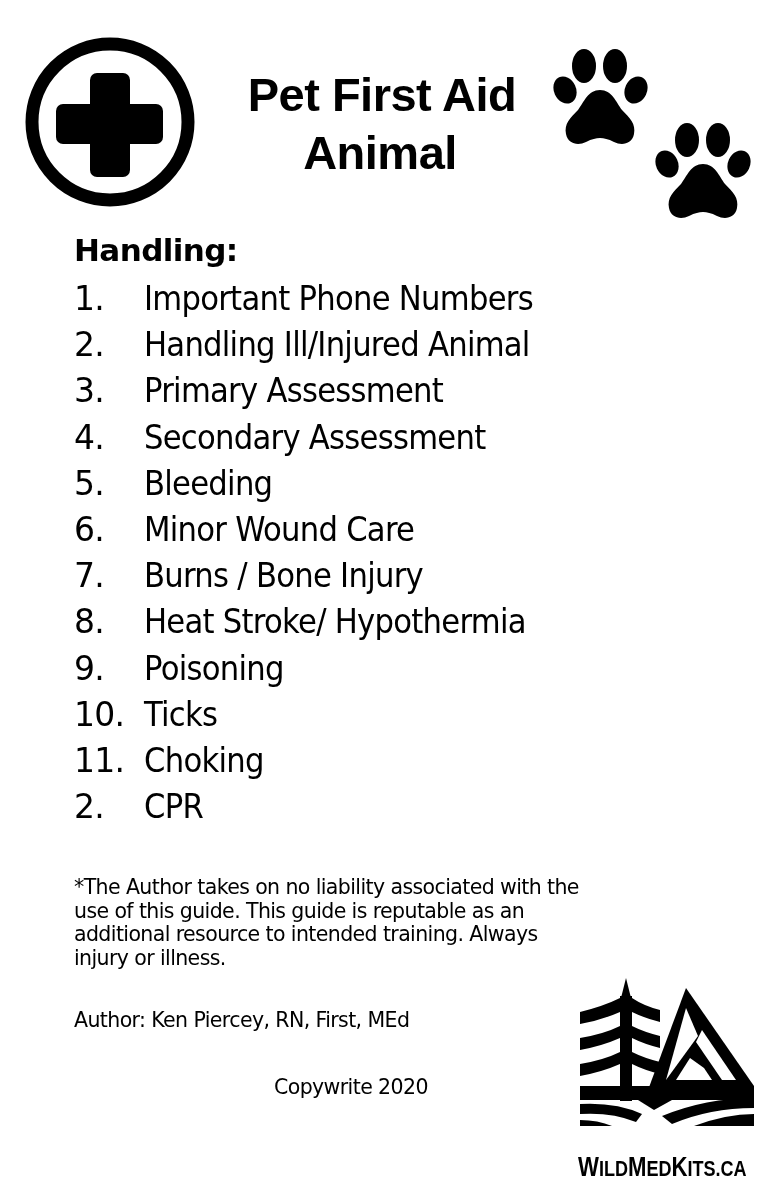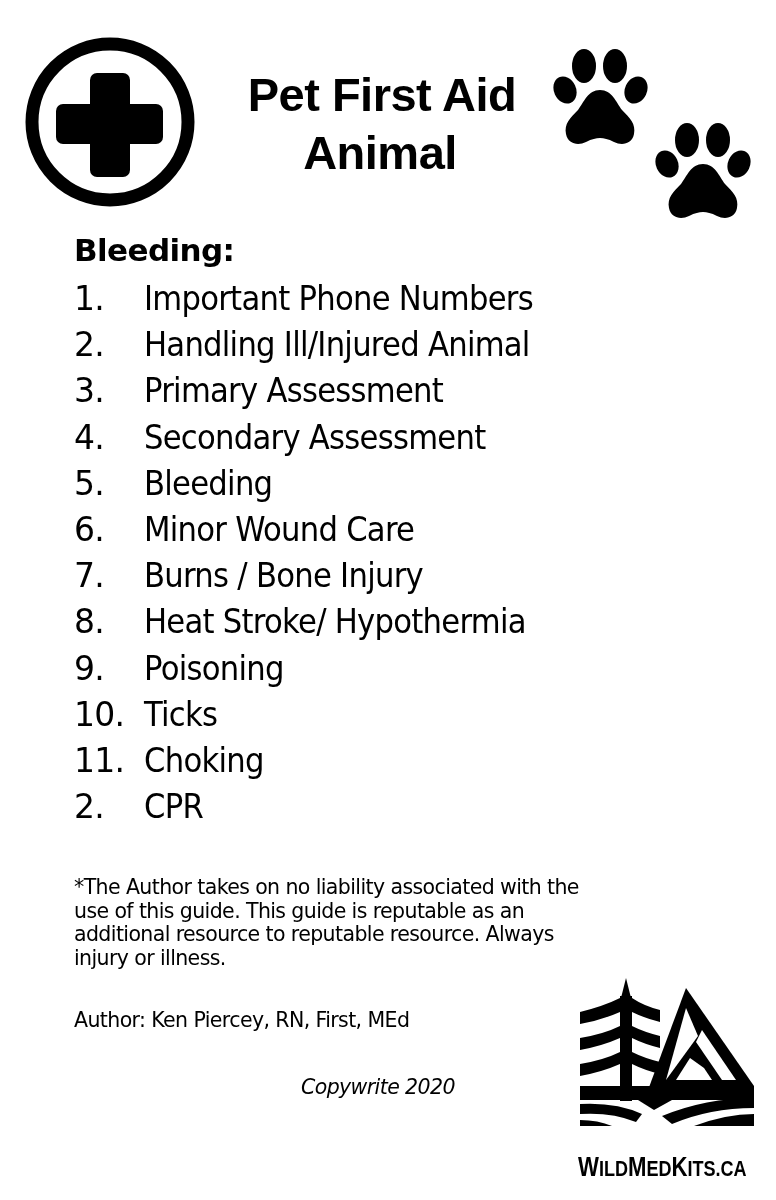--- a/index.html
+++ b/index.html
@@ -71,26 +71,25 @@
       margin: 0;
     }
     .author {
       left: 74px; top: 1007px;
       font-family: "DejaVu Sans", sans-serif;
       font-size: 20.5px;
       line-height: 26px;
       letter-spacing: -0.6px;
     }
     .copyright {
-      left: 301px; top: 1074px;
+      left: 274px; top: 1074px;
       font-family: "DejaVu Sans", sans-serif;
       font-size: 20.5px;
       line-height: 26px;
       letter-spacing: -0.6px;
-      font-style: italic;
     }
 
     .brand-logo { left: 576px; top: 976px; width: 178px; height: 150px; }
     .brand-name {
       left: 578px; top: 1150px;
       width: 176px;
       text-align: center;
       font-family: "Liberation Sans", sans-serif;
       font-weight: bold;
       font-size: 27px;
@@ -124,21 +123,21 @@
   <path d="M48 46 C60 46 64 58 70 66 C78 74 84 80 82 90 C80 100 70 102 62 98 C56 95 52 94 48 94 C44 94 40 95 34 98 C26 102 16 100 14 90 C12 80 18 74 26 66 C32 58 36 46 48 46 Z" fill="#000"></path>
 </svg>
 <svg class="abs paw-2" viewBox="0 0 98 104">
   <ellipse cx="33" cy="22" rx="12" ry="17" fill="#000"></ellipse>
   <ellipse cx="64" cy="22" rx="12" ry="17" fill="#000"></ellipse>
   <ellipse cx="13" cy="46" rx="11" ry="14" transform="rotate(-25 13 46)" fill="#000"></ellipse>
   <ellipse cx="85" cy="46" rx="11" ry="14" transform="rotate(25 85 46)" fill="#000"></ellipse>
   <path d="M49 46 C61 46 65 58 71 66 C79 74 85 80 83 90 C81 100 71 102 63 98 C57 95 53 94 49 94 C45 94 41 95 35 98 C27 102 17 100 15 90 C13 80 19 74 27 66 C33 58 37 46 49 46 Z" fill="#000"></path>
 </svg>
 
-<div class="abs contents-heading">Bleeding:</div>
+<div class="abs contents-heading">Handling:</div>
 
 <ol class="abs toc-list">
   <li class="toc-item">
     <span class="toc-num">1.</span>
     <span class="toc-label">Important Phone Numbers</span>
   </li>
   <li class="toc-item">
     <span class="toc-num">2.</span>
     <span class="toc-label">Handling Ill/Injured Animal</span>
   </li>
@@ -180,21 +179,21 @@
   </li>
   <li class="toc-item">
     <span class="toc-num">2.</span>
     <span class="toc-label">CPR</span>
   </li>
 </ol>
 
 <div class="abs disclaimer">
   <div>*The Author takes on no liability associated with the</div>
   <div>use of this guide. This guide is reputable as an</div>
-  <div>additional resource to reputable resource. Always</div>
+  <div>additional resource to intended training. Always</div>
   <div>injury or illness.</div>
 </div>
 
 <div class="abs author">Author: Ken Piercey, RN, First, MEd</div>
 <div class="abs copyright">Copywrite 2020</div>
 
 <svg class="abs brand-logo" viewBox="0 0 178 150">
 
   <polygon points="50,2 46,18 42,32 58,32 54,18" fill="#000"></polygon>
   <rect x="44" y="20" width="12" height="105" fill="#000"></rect>

